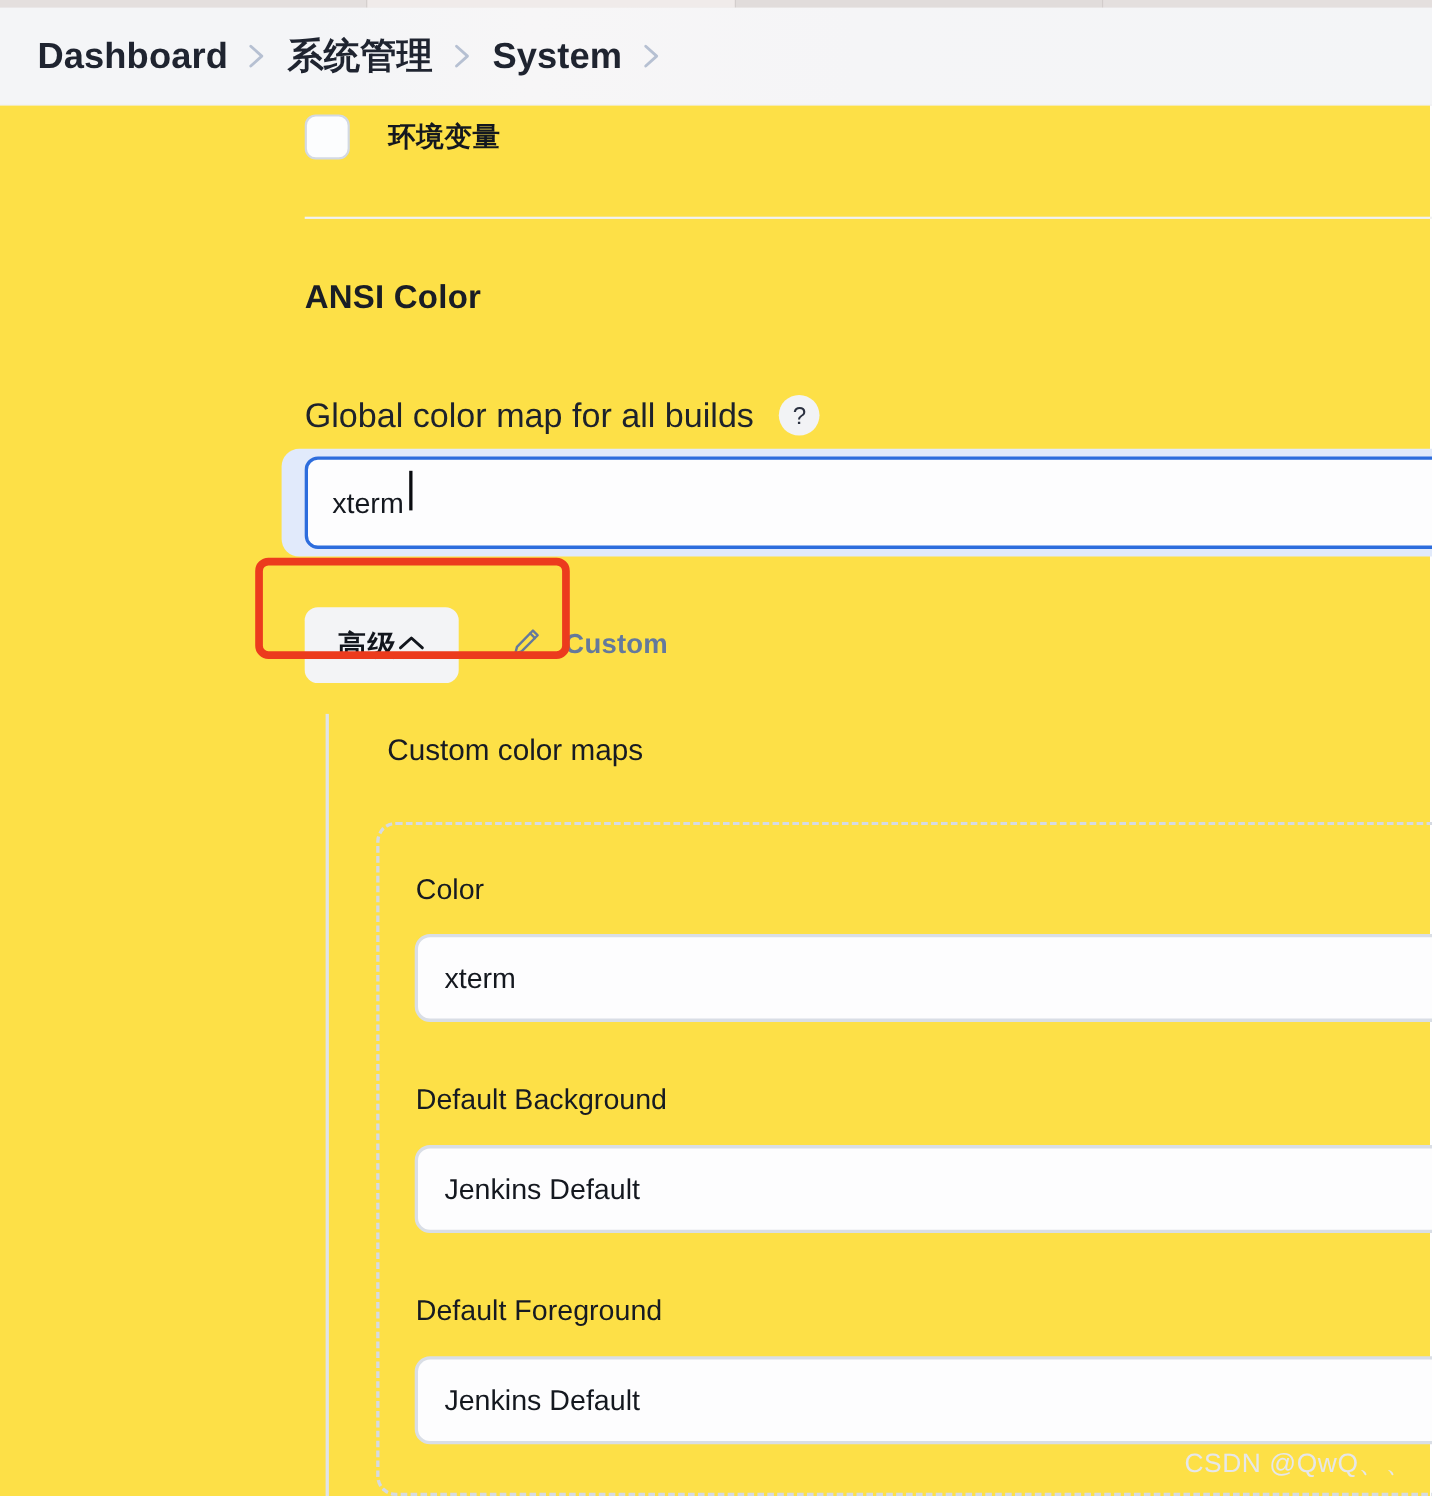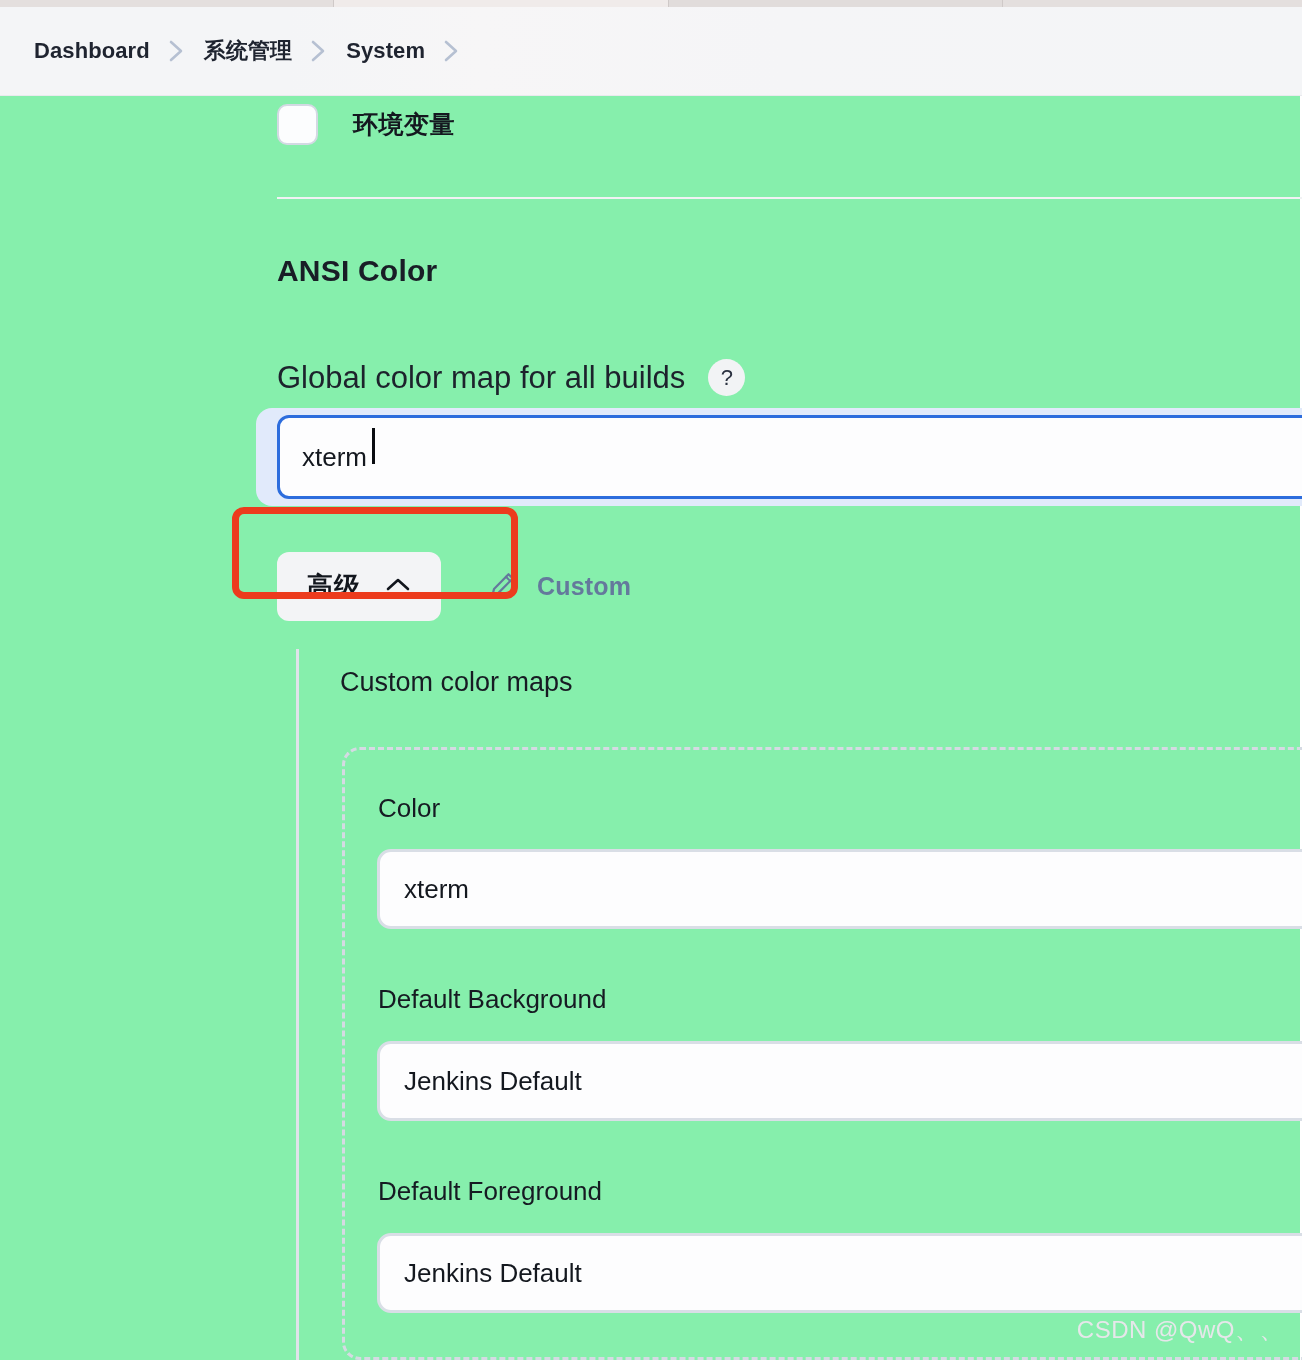--- a/index.html
+++ b/index.html
@@ -45,21 +45,21 @@
     top: 7px; left: 0;
     width: 1302px;
     height: 89px;
     background: linear-gradient(to right, #f4f5f7 0%, #f4f5f7 22%, #f7f6f7 37%, #f5f5f7 60%, #f4f5f7 100%);
     border-bottom: 1px solid #e9eaee;
     display: flex;
     align-items: center;
     padding-left: 34px;
   }
   .crumb {
-    font-size: 22px;
+    font-size: 33px;
     font-weight: 600;
     color: #1f2430;
     letter-spacing: 0.1px;
     white-space: nowrap;
     text-align: center;
   }
   .crumb.cn { font-weight: 700; }
   .crumb-sep {
     display: inline-block;
     margin: 0 16px;
@@ -69,21 +69,21 @@
     flex: none;
   }
   .crumb-sep svg { display: block; }
 
   
   .content {
     position: absolute;
     top: 96px; left: 0;
     width: 1300px;
     height: 1264px;
-    background: #86efac;
+    background: #fde047;
   }
 
   
   .checkbox-row {
     position: absolute;
     top: 8px;
     left: 277px;
     display: flex;
     align-items: center;
   }
@@ -208,21 +208,20 @@
     align-items: center;
   }
   .advanced-btn {
     height: 69px;
     padding: 0 30px;
     background: #f3f4f6;
     border: none;
     border-radius: 12px;
     display: flex;
     align-items: center;
-    gap: 24px;
     cursor: pointer;
     font-family: "Liberation Sans", sans-serif;
   }
   .advanced-btn .lbl {
     font-size: 26px;
     font-weight: 700;
     color: #12161d;
     letter-spacing: 1px;
   }
   .edited-link {
@@ -244,21 +243,21 @@
     position: absolute;
     top: 553px;
     left: 296px;
     width: 3px;
     height: 711px;
     background: #dfe3ea;
   }
   .custom-maps-title {
     position: absolute;
     top: 571px;
-    left: 340px;
+    left: 352px;
     font-size: 27px;
     color: #171b23;
     font-weight: 400;
   }
 
   
   .dashed-block {
     position: absolute;
     top: 651px;
     left: 342px;

